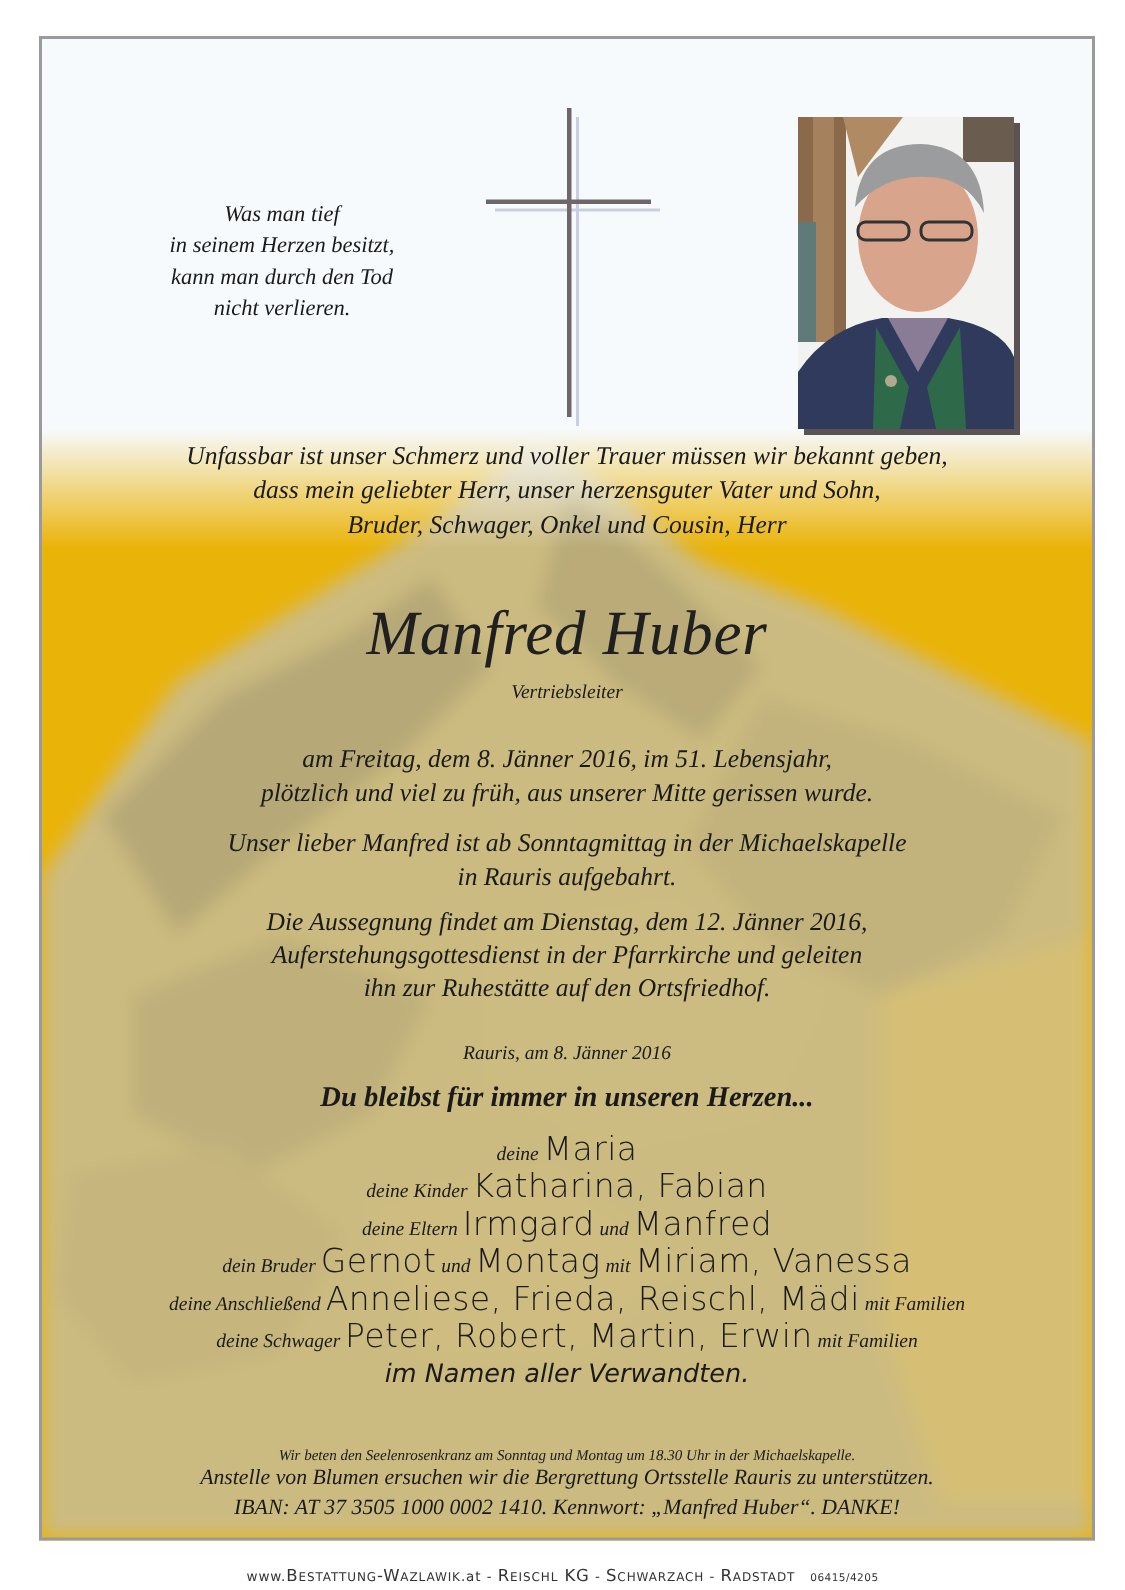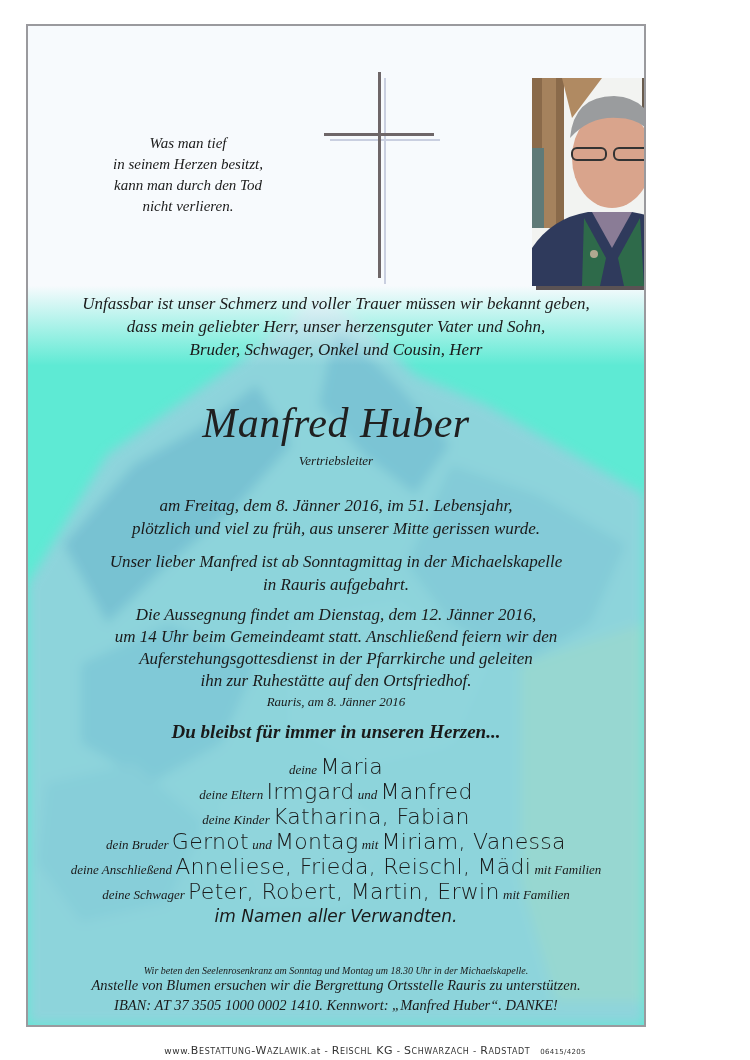--- a/index.html
+++ b/index.html
@@ -3,23 +3,23 @@
 <meta charset="utf-8">
 <style>
   html, body { margin:0; padding:0; }
   body {
     width:750px; height:1060px; position:relative; overflow:hidden;
     background:#ffffff;
     font-family:"Liberation Serif", "DejaVu Serif", serif;
     color:#1a1a1a;
   }
   .frame {
-    position:absolute; left:26px; top:24px; width:620px; height:1003px;
+    position:absolute; left:26px; top:24px; width:704px; height:1003px;
     border:2px solid #9a9a9e; box-sizing:border-box; overflow:hidden;
-    background:#5eead4;
+    background:#eab308;
   }
   
   .mountain {
     position:absolute; left:0; top:0; width:100%; height:100%; pointer-events:none;
   }
   .content { position:absolute; left:0; top:0; width:100%; height:100%; }
 
   .quote {
     position:absolute; left:60px; top:107px; width:200px;
     text-align:center; font-style:italic; font-size:15px; line-height:21px;
@@ -140,38 +140,37 @@
       <div>plötzlich und viel zu früh, aus unserer Mitte gerissen wurde.</div>
     </div>
 
     <div class="block wake">
       <div>Unser lieber Manfred ist ab Sonntagmittag in der Michaelskapelle</div>
       <div>in Rauris aufgebahrt.</div>
     </div>
 
     <div class="block funeral">
       <div>Die Aussegnung findet am Dienstag, dem 12. Jänner 2016,</div>
-      <div>um 14 Uhr beim Gemeindeamt statt. Anschließend feiern wir den</div>
       <div>Auferstehungsgottesdienst in der Pfarrkirche und geleiten</div>
       <div>ihn zur Ruhestätte auf den Ortsfriedhof.</div>
     </div>
 
     <div class="block place">Rauris, am 8. Jänner 2016</div>
 
     <div class="block motto">Du bleibst für immer in unseren Herzen...</div>
 
     <div class="block family">
       <div class="row">
         <span class="rel">deine </span><span class="nm">Maria</span>
       </div>
       <div class="row">
-        <span class="rel">deine Eltern </span><span class="nm">Irmgard</span><span class="rel"> und </span><span class="nm">Manfred</span>
+        <span class="rel">deine Kinder </span><span class="nm">Katharina, Fabian</span>
       </div>
       <div class="row">
-        <span class="rel">deine Kinder </span><span class="nm">Katharina, Fabian</span>
+        <span class="rel">deine Eltern </span><span class="nm">Irmgard</span><span class="rel"> und </span><span class="nm">Manfred</span>
       </div>
       <div class="row">
         <span class="rel">dein Bruder </span><span class="nm">Gernot</span><span class="rel"> und </span><span class="nm">Montag</span><span class="rel"> mit </span><span class="nm">Miriam, Vanessa</span>
       </div>
       <div class="row">
         <span class="rel">deine Anschließend </span><span class="nm">Anneliese, Frieda, Reischl, Mädi</span><span class="rel"> mit Familien</span>
       </div>
       <div class="row">
         <span class="rel">deine Schwager </span><span class="nm">Peter, Robert, Martin, Erwin</span><span class="rel"> mit Familien</span>
       </div>

